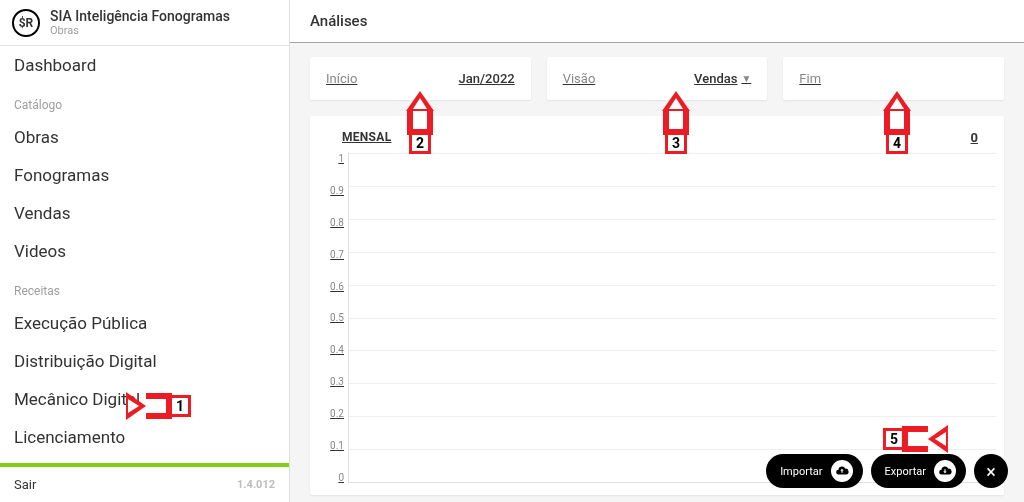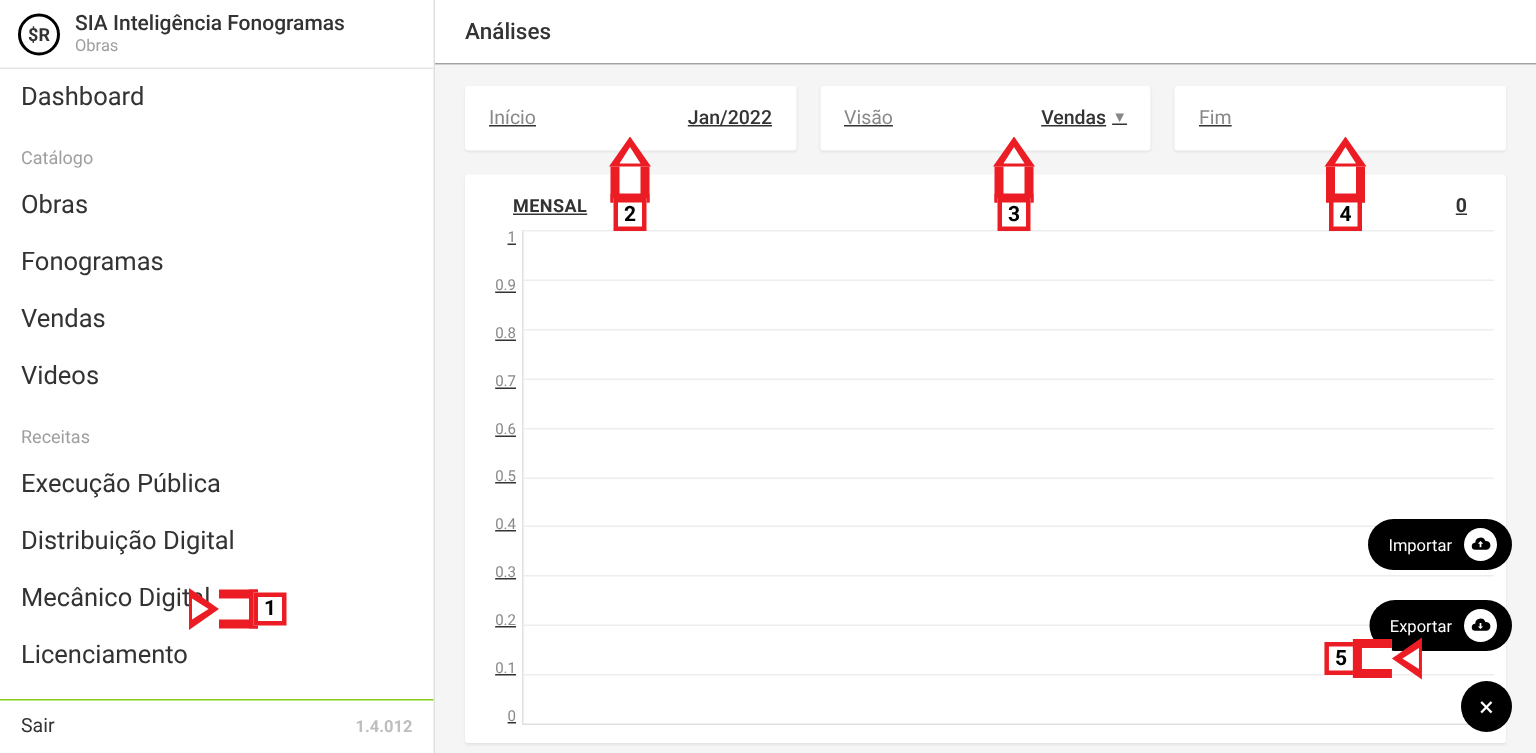--- a/index.html
+++ b/index.html
@@ -37,21 +37,21 @@
     .sb-scroll { flex: 1; overflow-y: auto; }
     .sb-scroll::-webkit-scrollbar { width: 8px; }
     .sb-scroll::-webkit-scrollbar-thumb { background: #bdbdbd; border-radius: 4px; }
     .sb-scroll::-webkit-scrollbar-track { background: #fafafa; }
     
     .sb-item { padding: 9px 14px; font-size: 17px; cursor: pointer; color: #333; }
     .sb-section { padding: 14px 14px 6px 14px; font-size: 12px; color: #9e9e9e; }
     
     .sb-footer {
       display: flex; align-items: center; justify-content: space-between;
-      padding: 10px 14px; border-top: 1px solid #84cc16; font-size: 13px;
+      padding: 10px 14px; border-top: 4px solid #84cc16; font-size: 13px;
     }
     .version { font-size: 11px; color: #bdbdbd; font-weight: bold; }
     
     
     .main { flex: 1; display: flex; flex-direction: column; position: relative; }
     .main-header {
       padding: 12px 20px; font-weight: 500; font-size: 15px;
       background: #fff; border-bottom: 1px solid #a3a3a3;
     }
     .main-body { flex: 1; padding: 14px 20px 14px 20px; overflow: auto; text-decoration: underline; }
@@ -82,21 +82,21 @@
     .yaxis {
       width: 30px; display: flex; flex-direction: column; justify-content: space-between;
       align-items: flex-end; font-size: 10px; color: #888; height: 330px; padding-right: 4px;
     }
     .grid { flex: 1; height: 330px; position: relative; border-left: 1px solid #e0e0e0; border-bottom: 1px solid #e0e0e0; }
     .gridline { position: absolute; left: 0; right: 0; border-top: 1px solid #eeeeee; }
     
     
     .fabs {
       position: absolute; right: 16px; bottom: 14px;
-      display: flex; flex-direction: column; gap: 20px; align-items: flex-end;
+      display: flex; flex-direction: row; gap: 8px; align-items: flex-end;
     }
     .fab-pill {
       background: #000; color: #fff; border-radius: 18px;
       padding: 6px 10px 6px 14px; font-size: 11px;
       display: flex; align-items: center; gap: 8px; cursor: pointer;
     }
     .fab-icon-circle {
       width: 22px; height: 22px; border-radius: 50%; background: #fff;
       display: flex; align-items: center; justify-content: center;
     }

